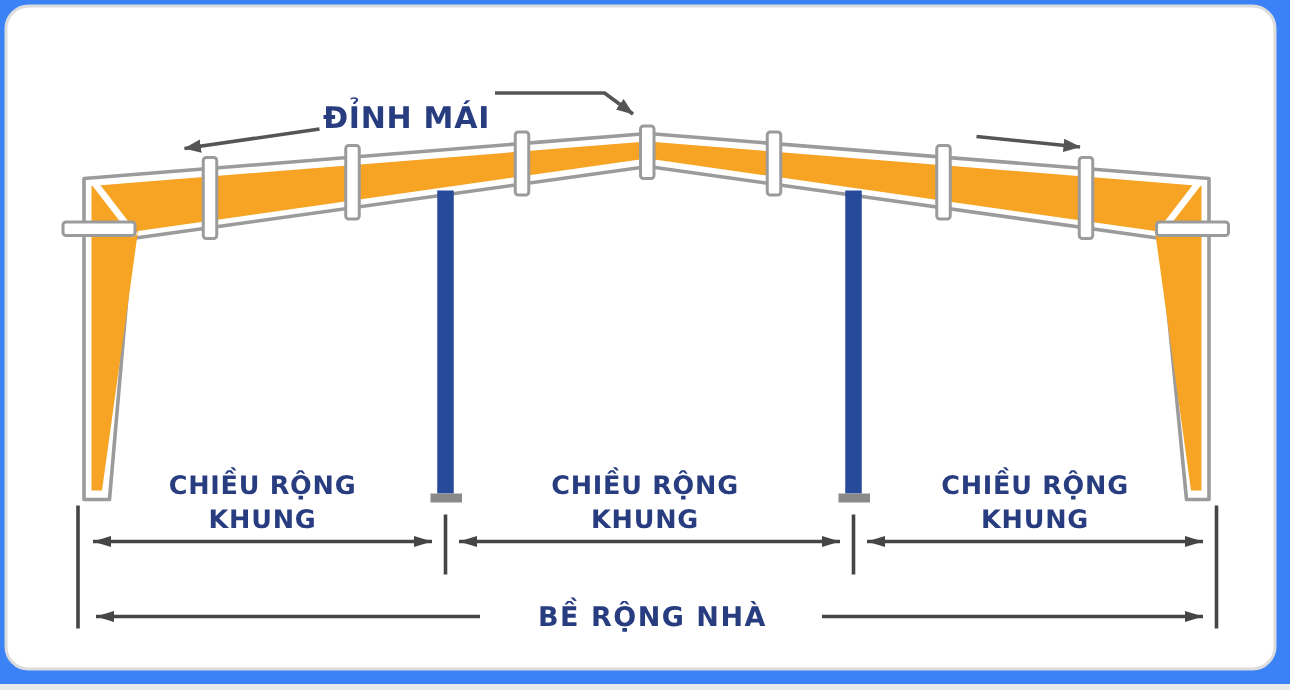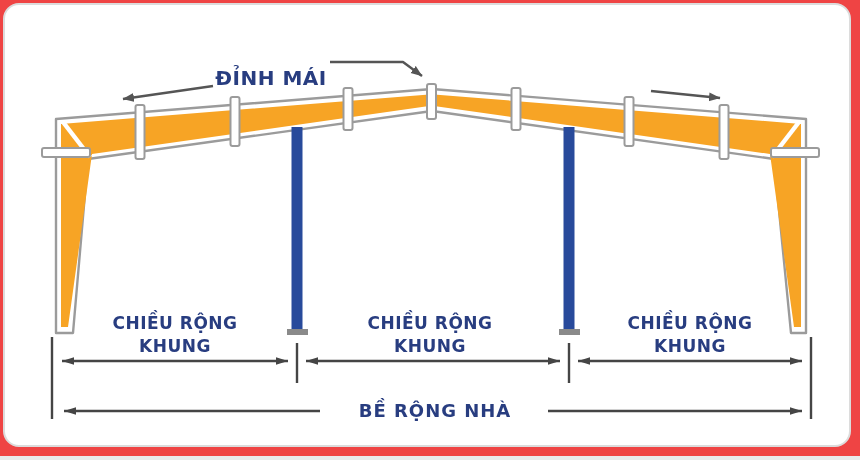--- a/index.html
+++ b/index.html
@@ -1,17 +1,17 @@
 <!DOCTYPE html>
 <html style="--steel-orange: #f7a425; --column-blue: #284a9b; --outline-gray: #9b9b9b; --label-navy: #283d80; --dimension-gray: #454545; --baseplate-gray: #8a8a8a; --card-border: #dcdcdc;"><head>
 <meta charset="utf-8">
 <style>
   html,body{margin:0;padding:0;background:#ffffff;}
   .page{
-    position:relative;width:860px;height:460px;background:#ef4444;
+    position:relative;width:860px;height:460px;background:#3b82f6;
     overflow:hidden;font-family:"DejaVu Sans",sans-serif;
   }
   .card{
     position:absolute;left:3px;top:3px;width:848px;height:444px;
     border:2px solid var(--card-border,#dcdcdc);border-radius:16px;
     background:#ffffff;box-sizing:border-box;
   }
   .bottom-strip{
     position:absolute;left:0;right:0;bottom:0;height:4px;
     background:#e9eaec;

